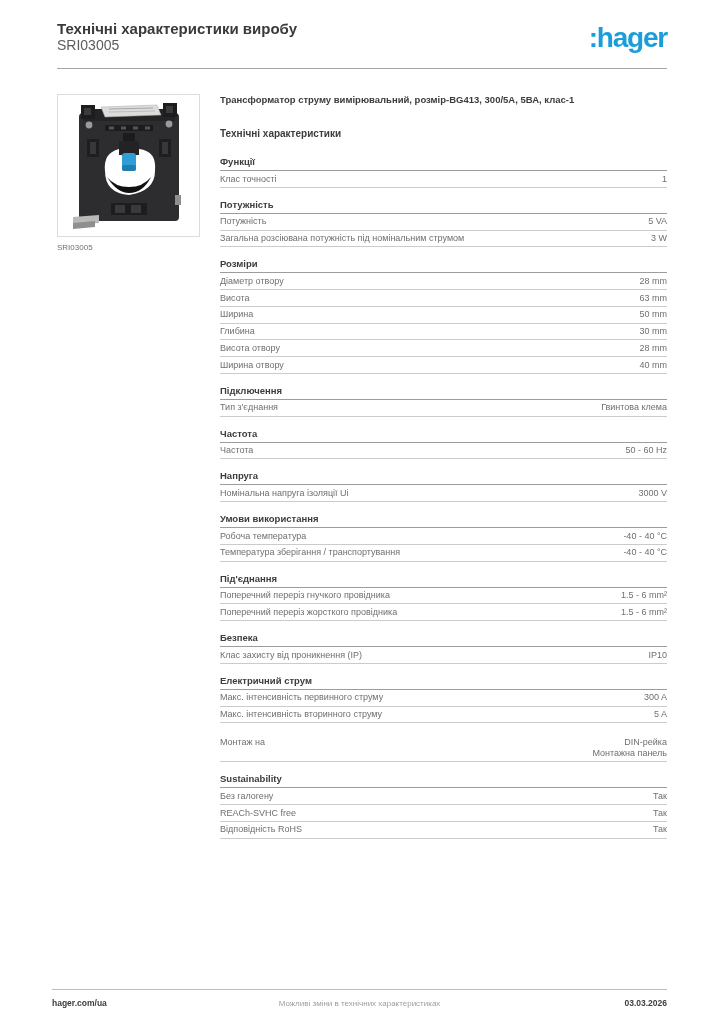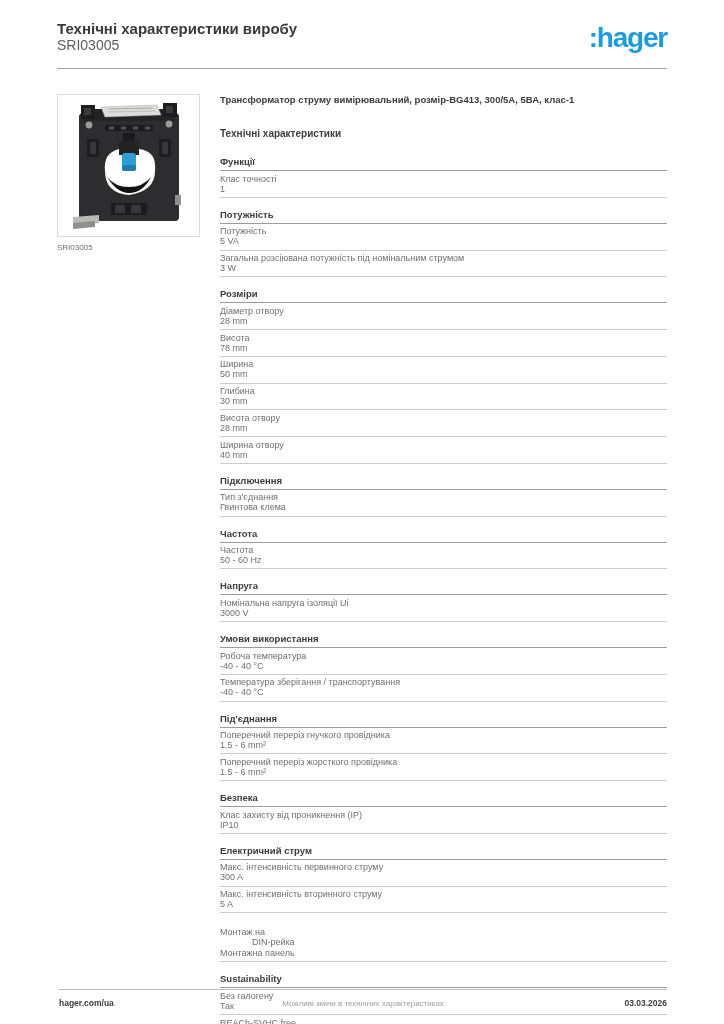--- a/index.html
+++ b/index.html
@@ -41,29 +41,28 @@
   .section-title {
     font-size:9.5px; font-weight:bold; color:#3c3c3c;
     padding-bottom:3px;
     border-bottom:1px solid #9c9c9c;
   }
   .spec-row {
     display:flex; justify-content:space-between; align-items:flex-start;
     font-size:9px; color:#6f6f6f;
     padding:2.5px 0 2px 0;
     border-bottom:1px solid #cbcbcb;
-    flex-direction:column;
   }
   .row-label { text-align:left; padding-right:10px; }
   .row-values { text-align:right; white-space:nowrap; }
   .row-values div { line-height:1.25; }
 
   
   .doc-footer {
-    position:absolute; left:59px; right:57px; top:989px;
+    position:absolute; left:52px; right:57px; top:989px;
     border-top:1px solid #bdbdbd;
     display:flex; justify-content:space-between; align-items:baseline;
     padding-top:8px;
     gap:7px;
   }
   .footer-left { font-size:8.5px; font-weight:bold; color:#3c3c3c; }
   .footer-center { font-size:8px; color:#9e9e9e; position:absolute; left:0; right:0; text-align:center; top:9px; }
   .footer-right { font-size:8.5px; font-weight:bold; color:#3c3c3c; }
 </style>
 </head>
@@ -162,21 +161,21 @@
             <div class="section-title">Розміри</div>
             <div class="spec-row">
               <span class="row-label">Діаметр отвору</span>
               <span class="row-values">
                 <div>28 mm</div>
               </span>
             </div>
             <div class="spec-row">
               <span class="row-label">Висота</span>
               <span class="row-values">
-                <div>78 mm</div>
+                <div>63 mm</div>
               </span>
             </div>
             <div class="spec-row">
               <span class="row-label">Ширина</span>
               <span class="row-values">
                 <div>50 mm</div>
               </span>
             </div>
             <div class="spec-row">
               <span class="row-label">Глибина</span>

